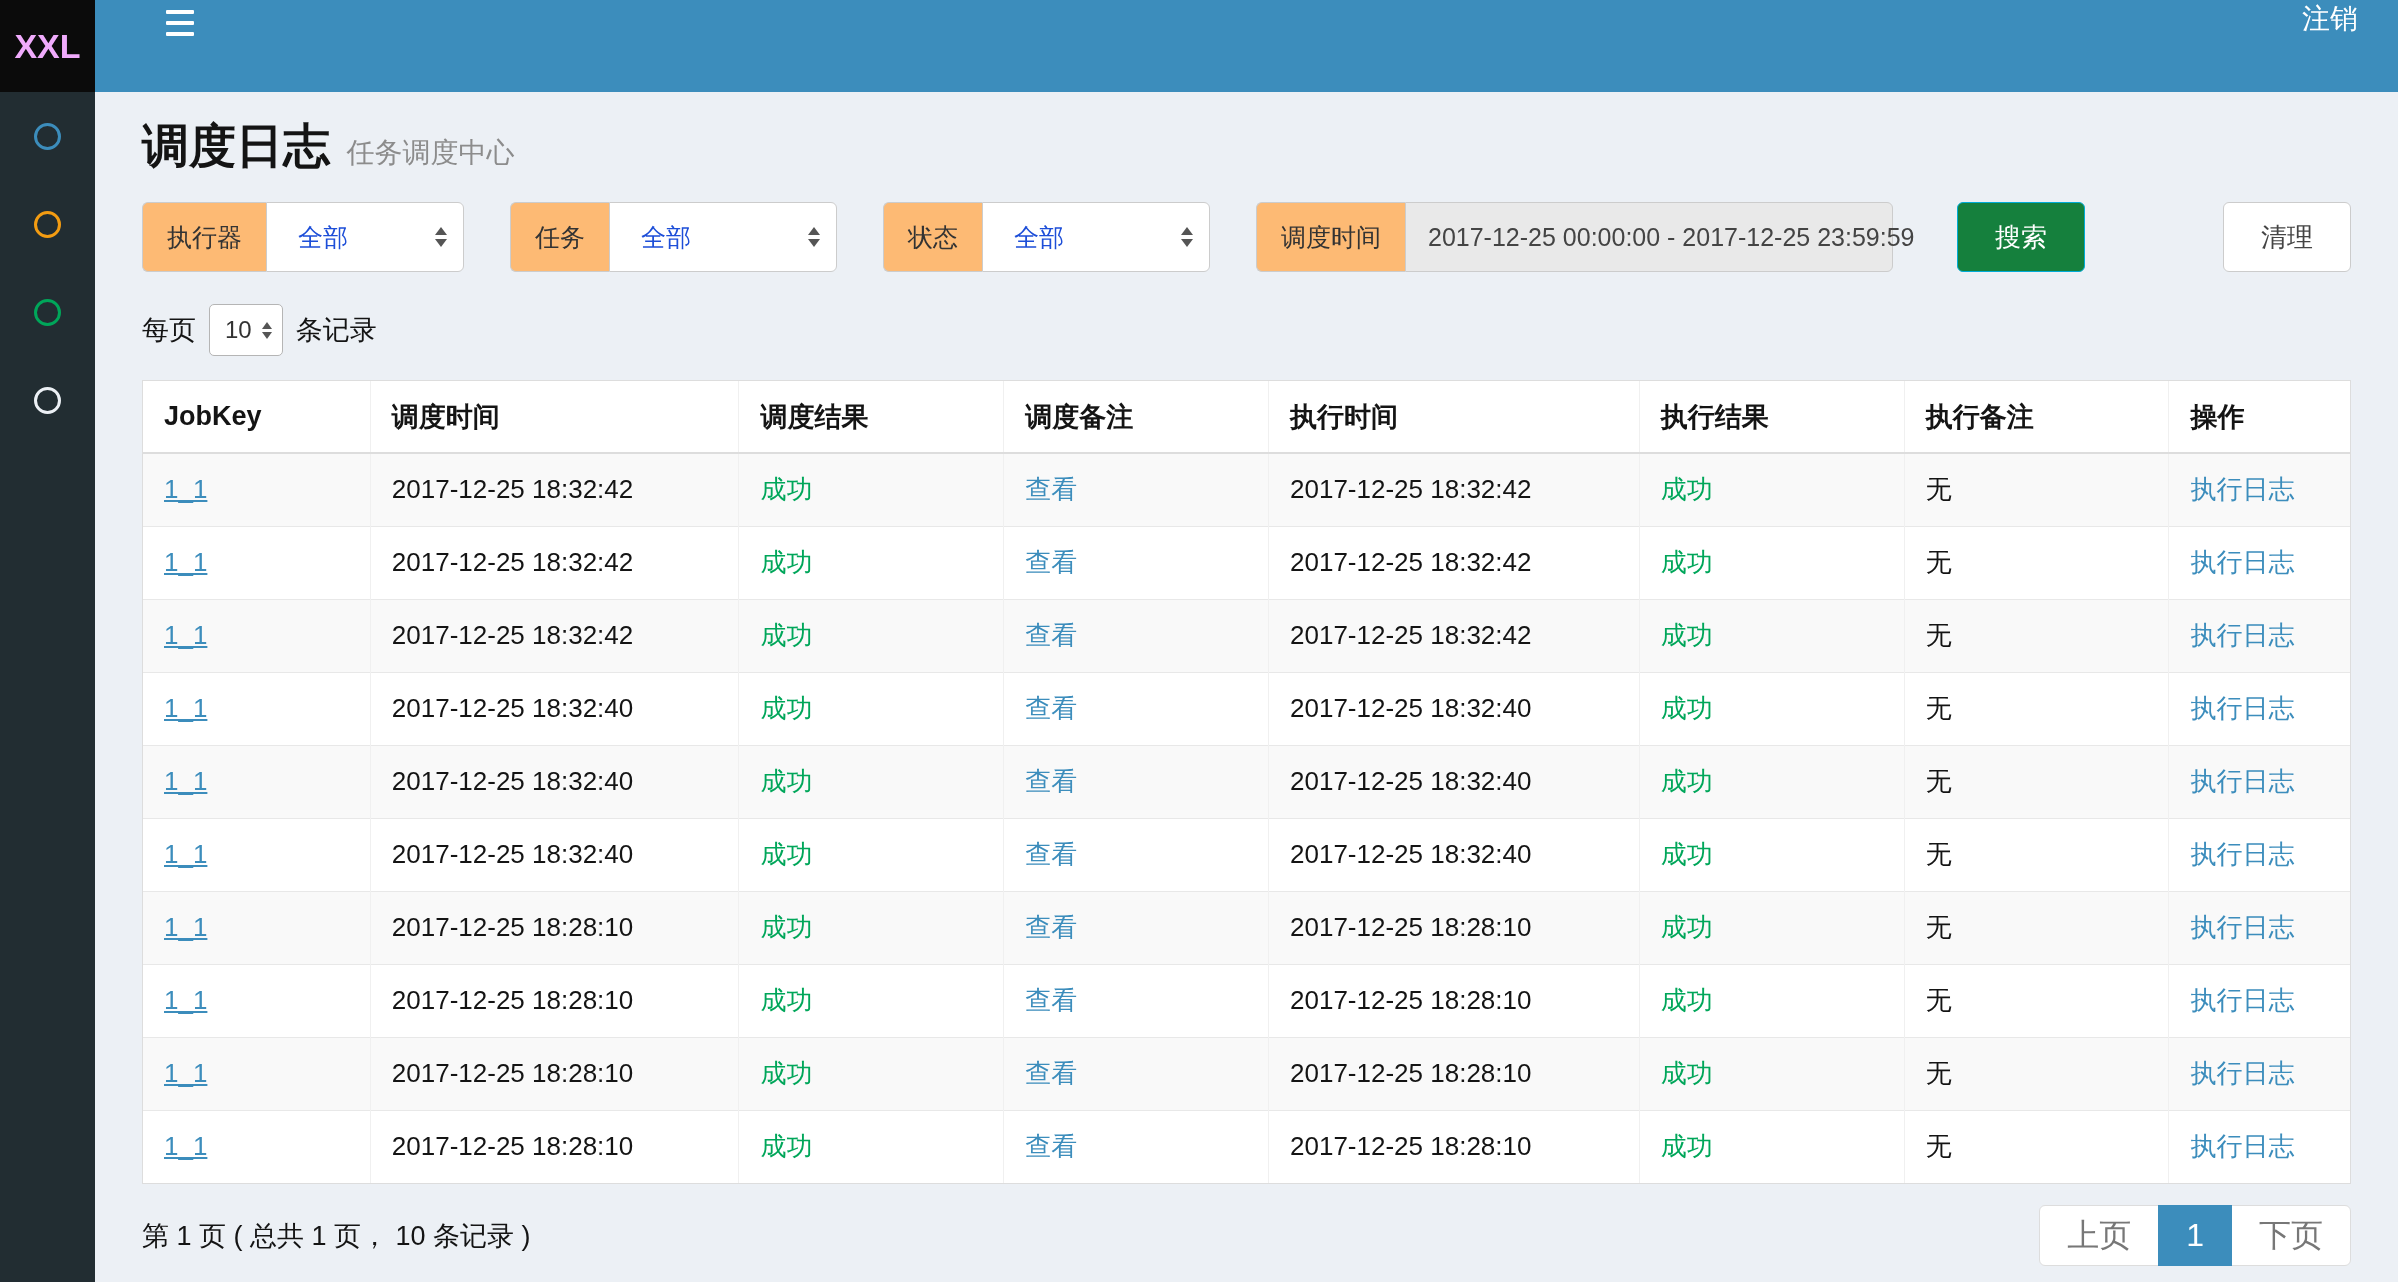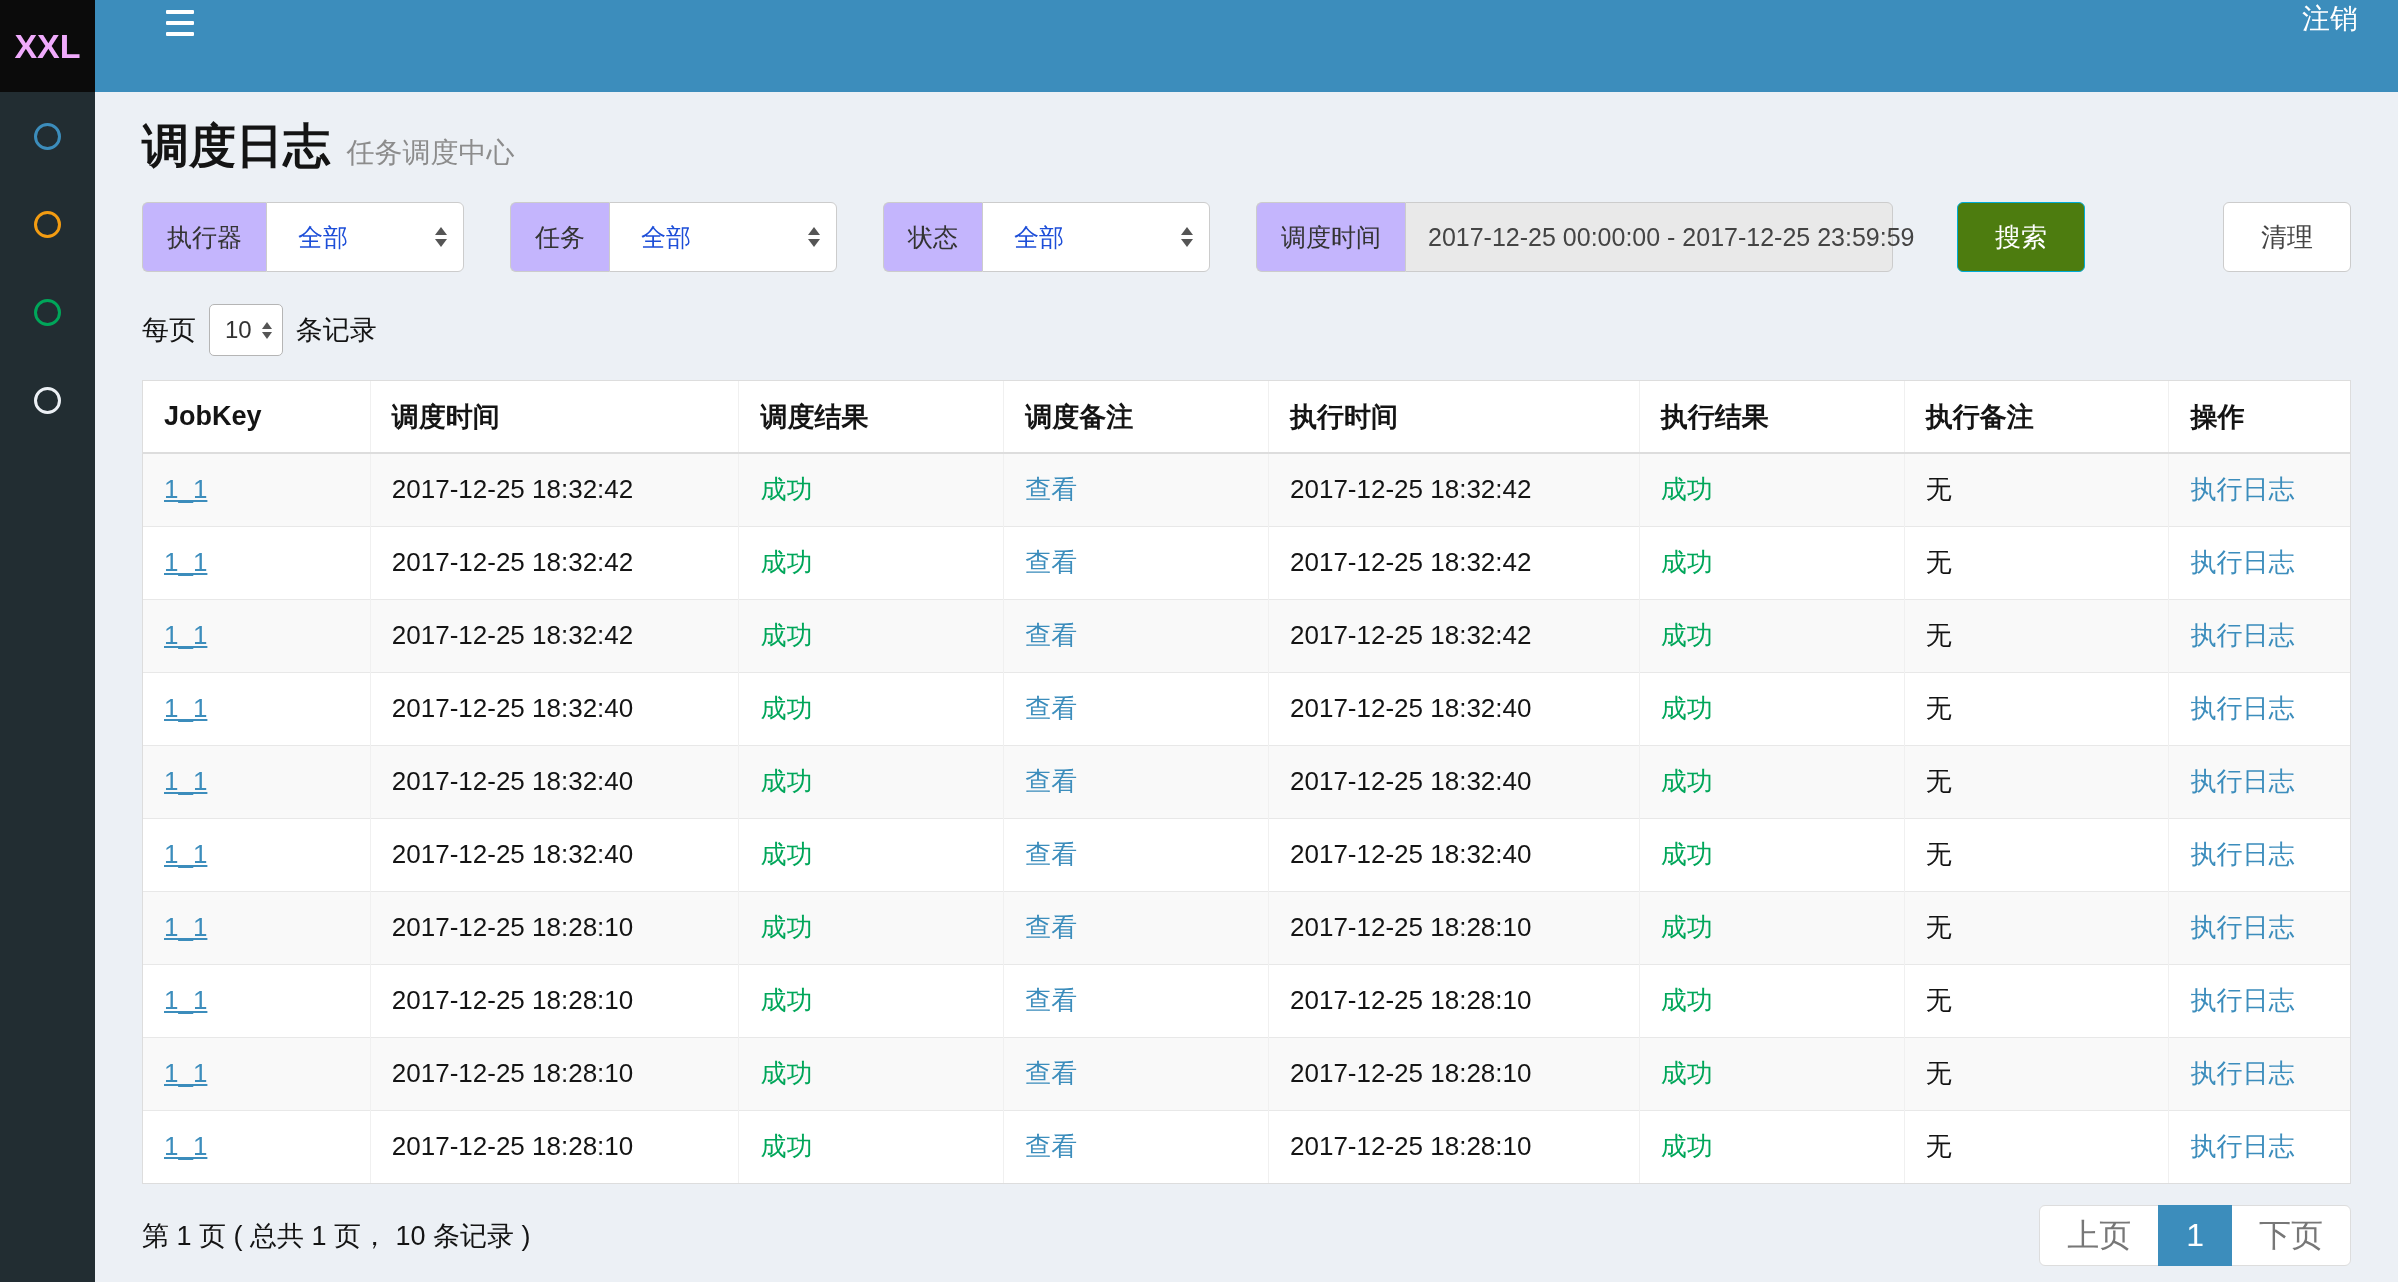--- a/index.html
+++ b/index.html
@@ -32,21 +32,21 @@
   .main { position:absolute; top:92px; left:95px; right:0; bottom:0; }
 
   .content-header { padding:26px 47px 28px 47px; }
   .page-title { font-size:47px; font-weight:bold; color:#141414; line-height:56px; }
   .page-subtitle { font-size:28px; color:#8c8c8c; margin-left:12px; }
 
   
   .filter-row { display:flex; align-items:center; padding:0 47px; }
   .input-group { display:flex; height:70px; margin-right:46px; }
   .addon {
-    background:#c4b5fd; border:1px solid #ccc; border-right:none;
+    background:#fdba74; border:1px solid #ccc; border-right:none;
     border-radius:6px 0 0 6px; display:flex; align-items:center;
     padding:0 24px; font-size:25px; color:#333; white-space:nowrap;
   }
   .selectbox {
     background:#fff; border:1px solid #ccc; border-radius:0 6px 6px 0;
     display:flex; align-items:center; padding:0 16px 0 31px;
     font-size:25px; color:#1d4ed8; cursor:pointer;
   }
   .w-exec { width:198px; }
   .w-job { width:228px; }
@@ -59,21 +59,21 @@
   .stepper.small .down { border-left-width:5px; border-right-width:5px; border-top-width:7px; }
 
   .date-input {
     width:488px; background:#e9e9e9; border:1px solid #ccc; border-radius:0 6px 6px 0;
     display:flex; align-items:center; padding:0 22px; font-size:25px; color:#444;
     white-space:nowrap; cursor:pointer;
   }
 
   .btn { height:70px; font-size:26px; border-radius:6px; cursor:pointer; padding:0 37px;
          font-family:"Liberation Sans","DejaVu Sans",sans-serif; }
-  .btn-search { margin-left:18px; background:#4d7c0f; border:1px solid #00acd6; color:#fff; }
+  .btn-search { margin-left:18px; background:#15803d; border:1px solid #00acd6; color:#fff; }
   .btn-clean { margin-left:auto; background:#fff; border:1px solid #ccc; color:#444; }
 
   
   .pagesize-row { display:flex; align-items:center; padding:32px 47px 24px 47px; font-size:27px; gap:13px; }
   .pagesize-select {
     height:52px; background:#fff; border:1px solid #b5b5b5; border-radius:5px;
     display:flex; align-items:center; padding:0 10px 0 15px; font-size:24px; color:#333; cursor:pointer;
   }
 
   

